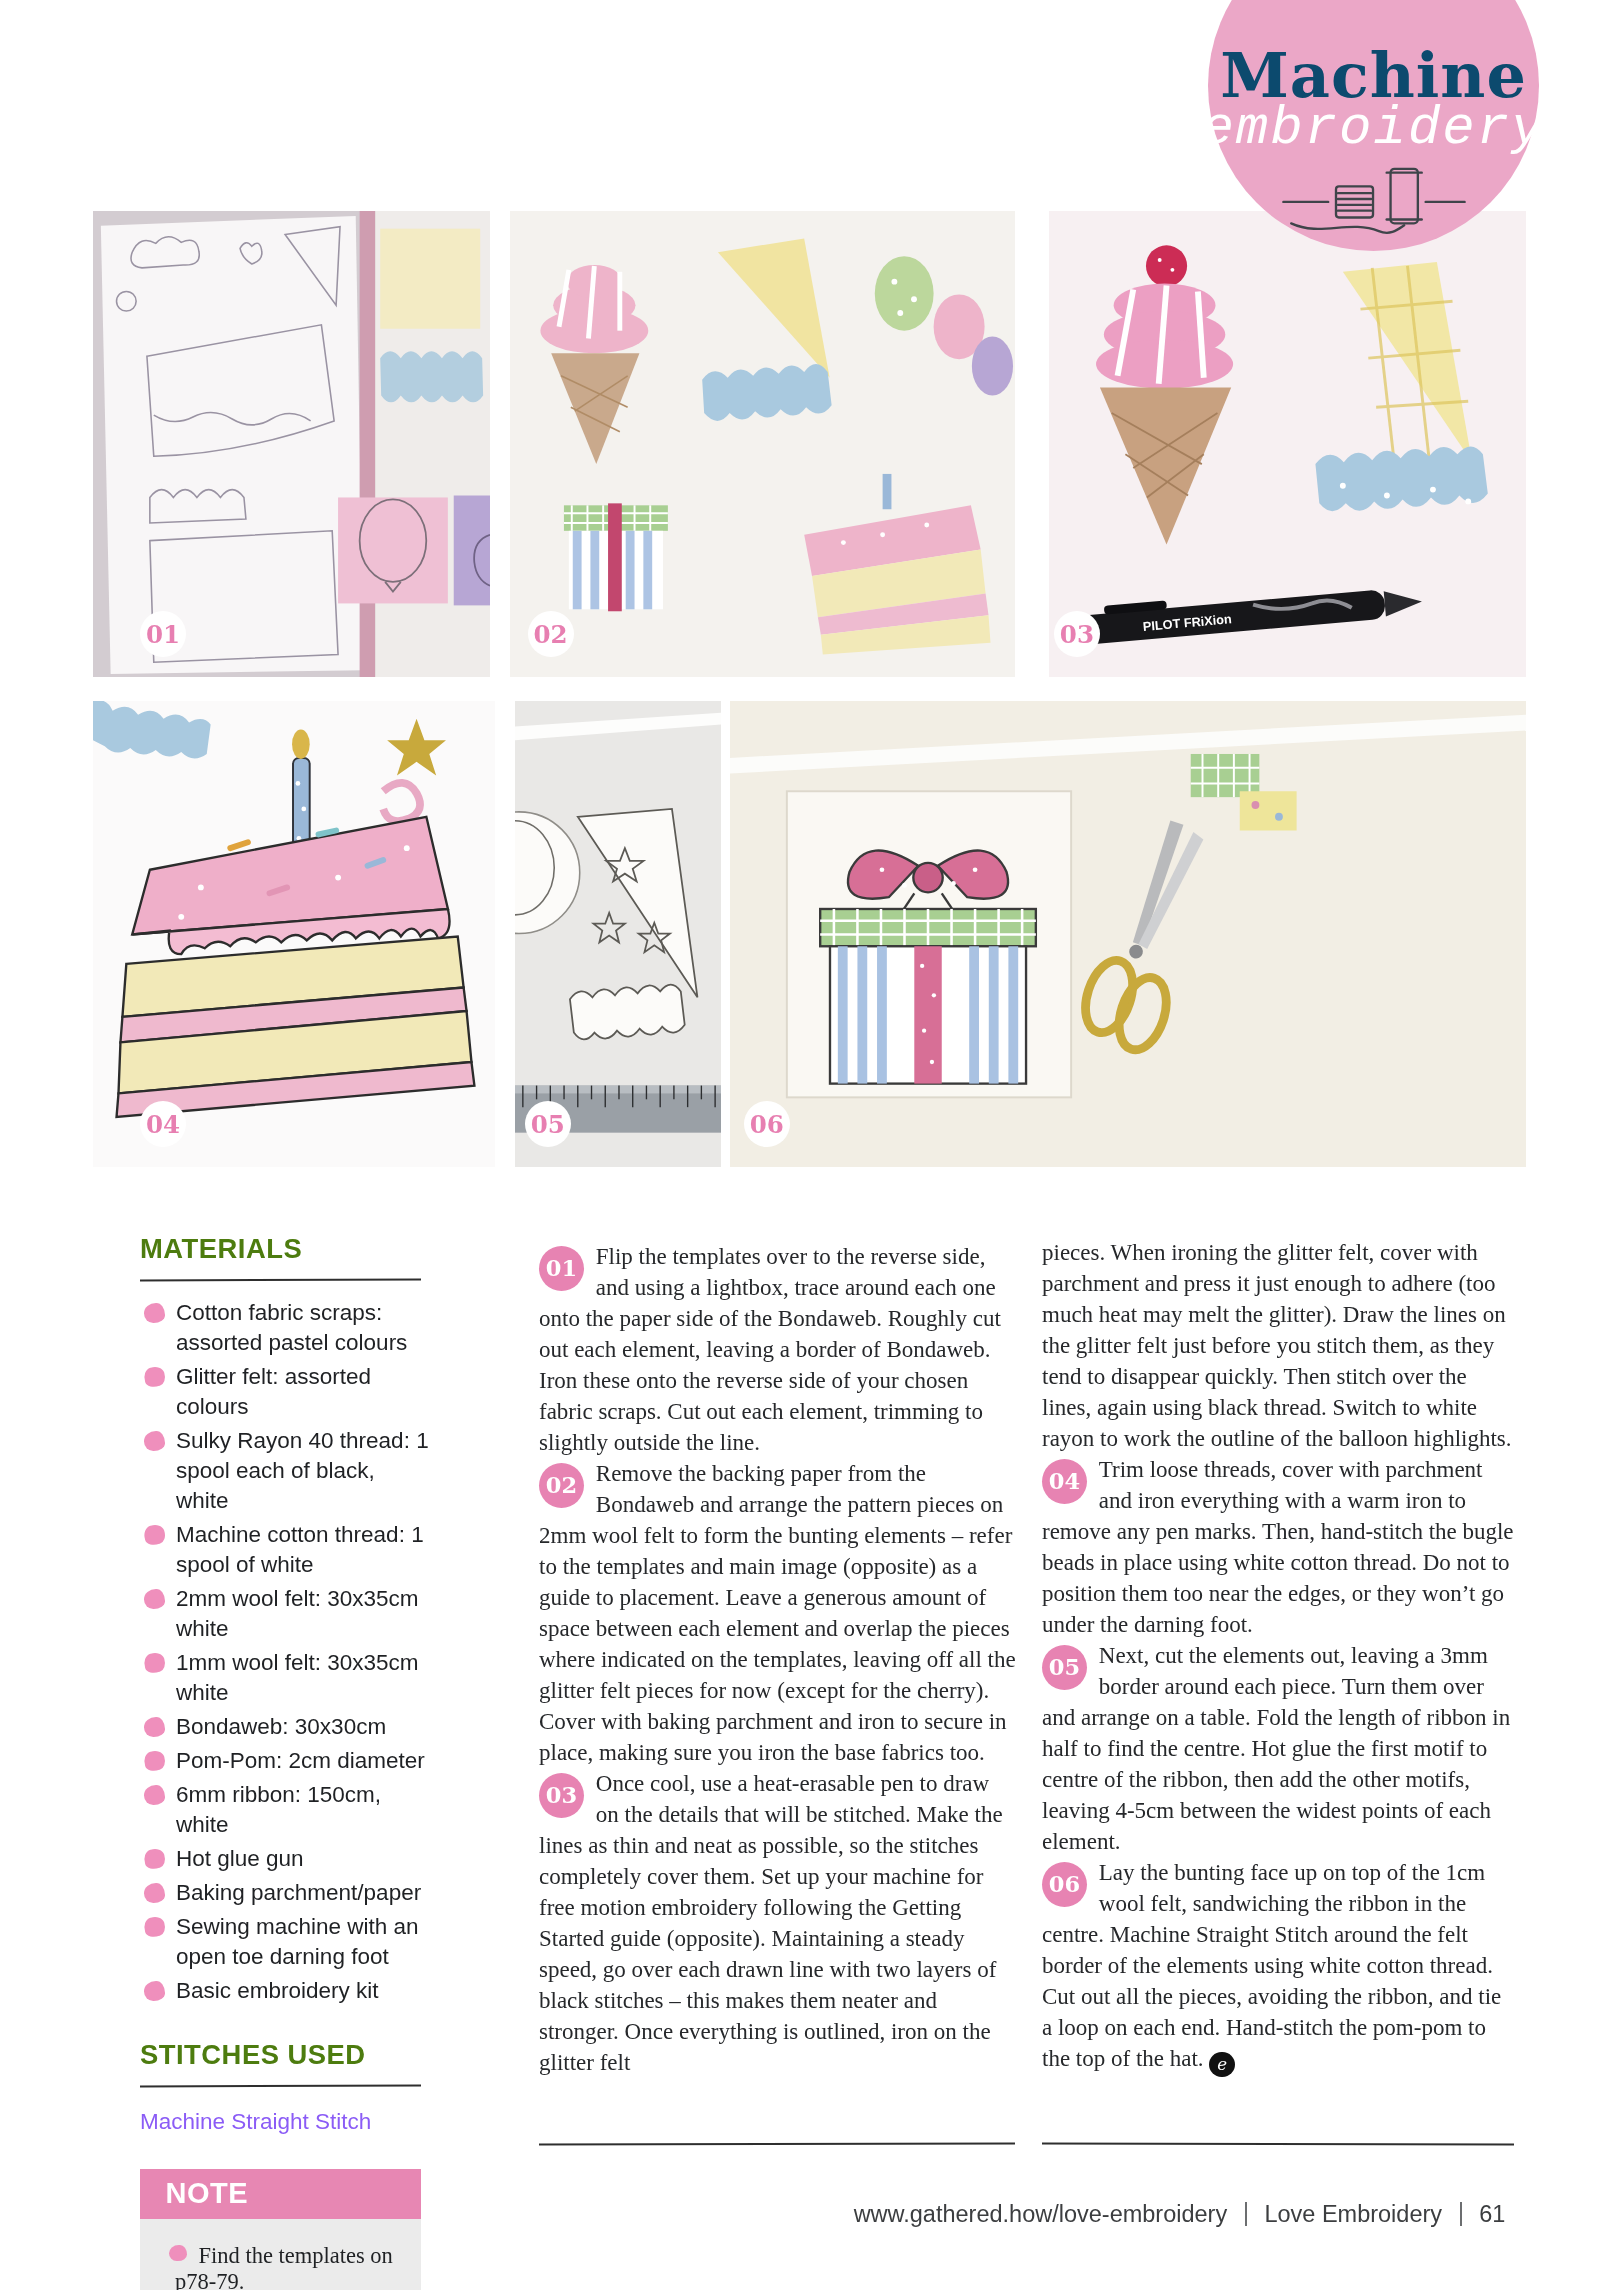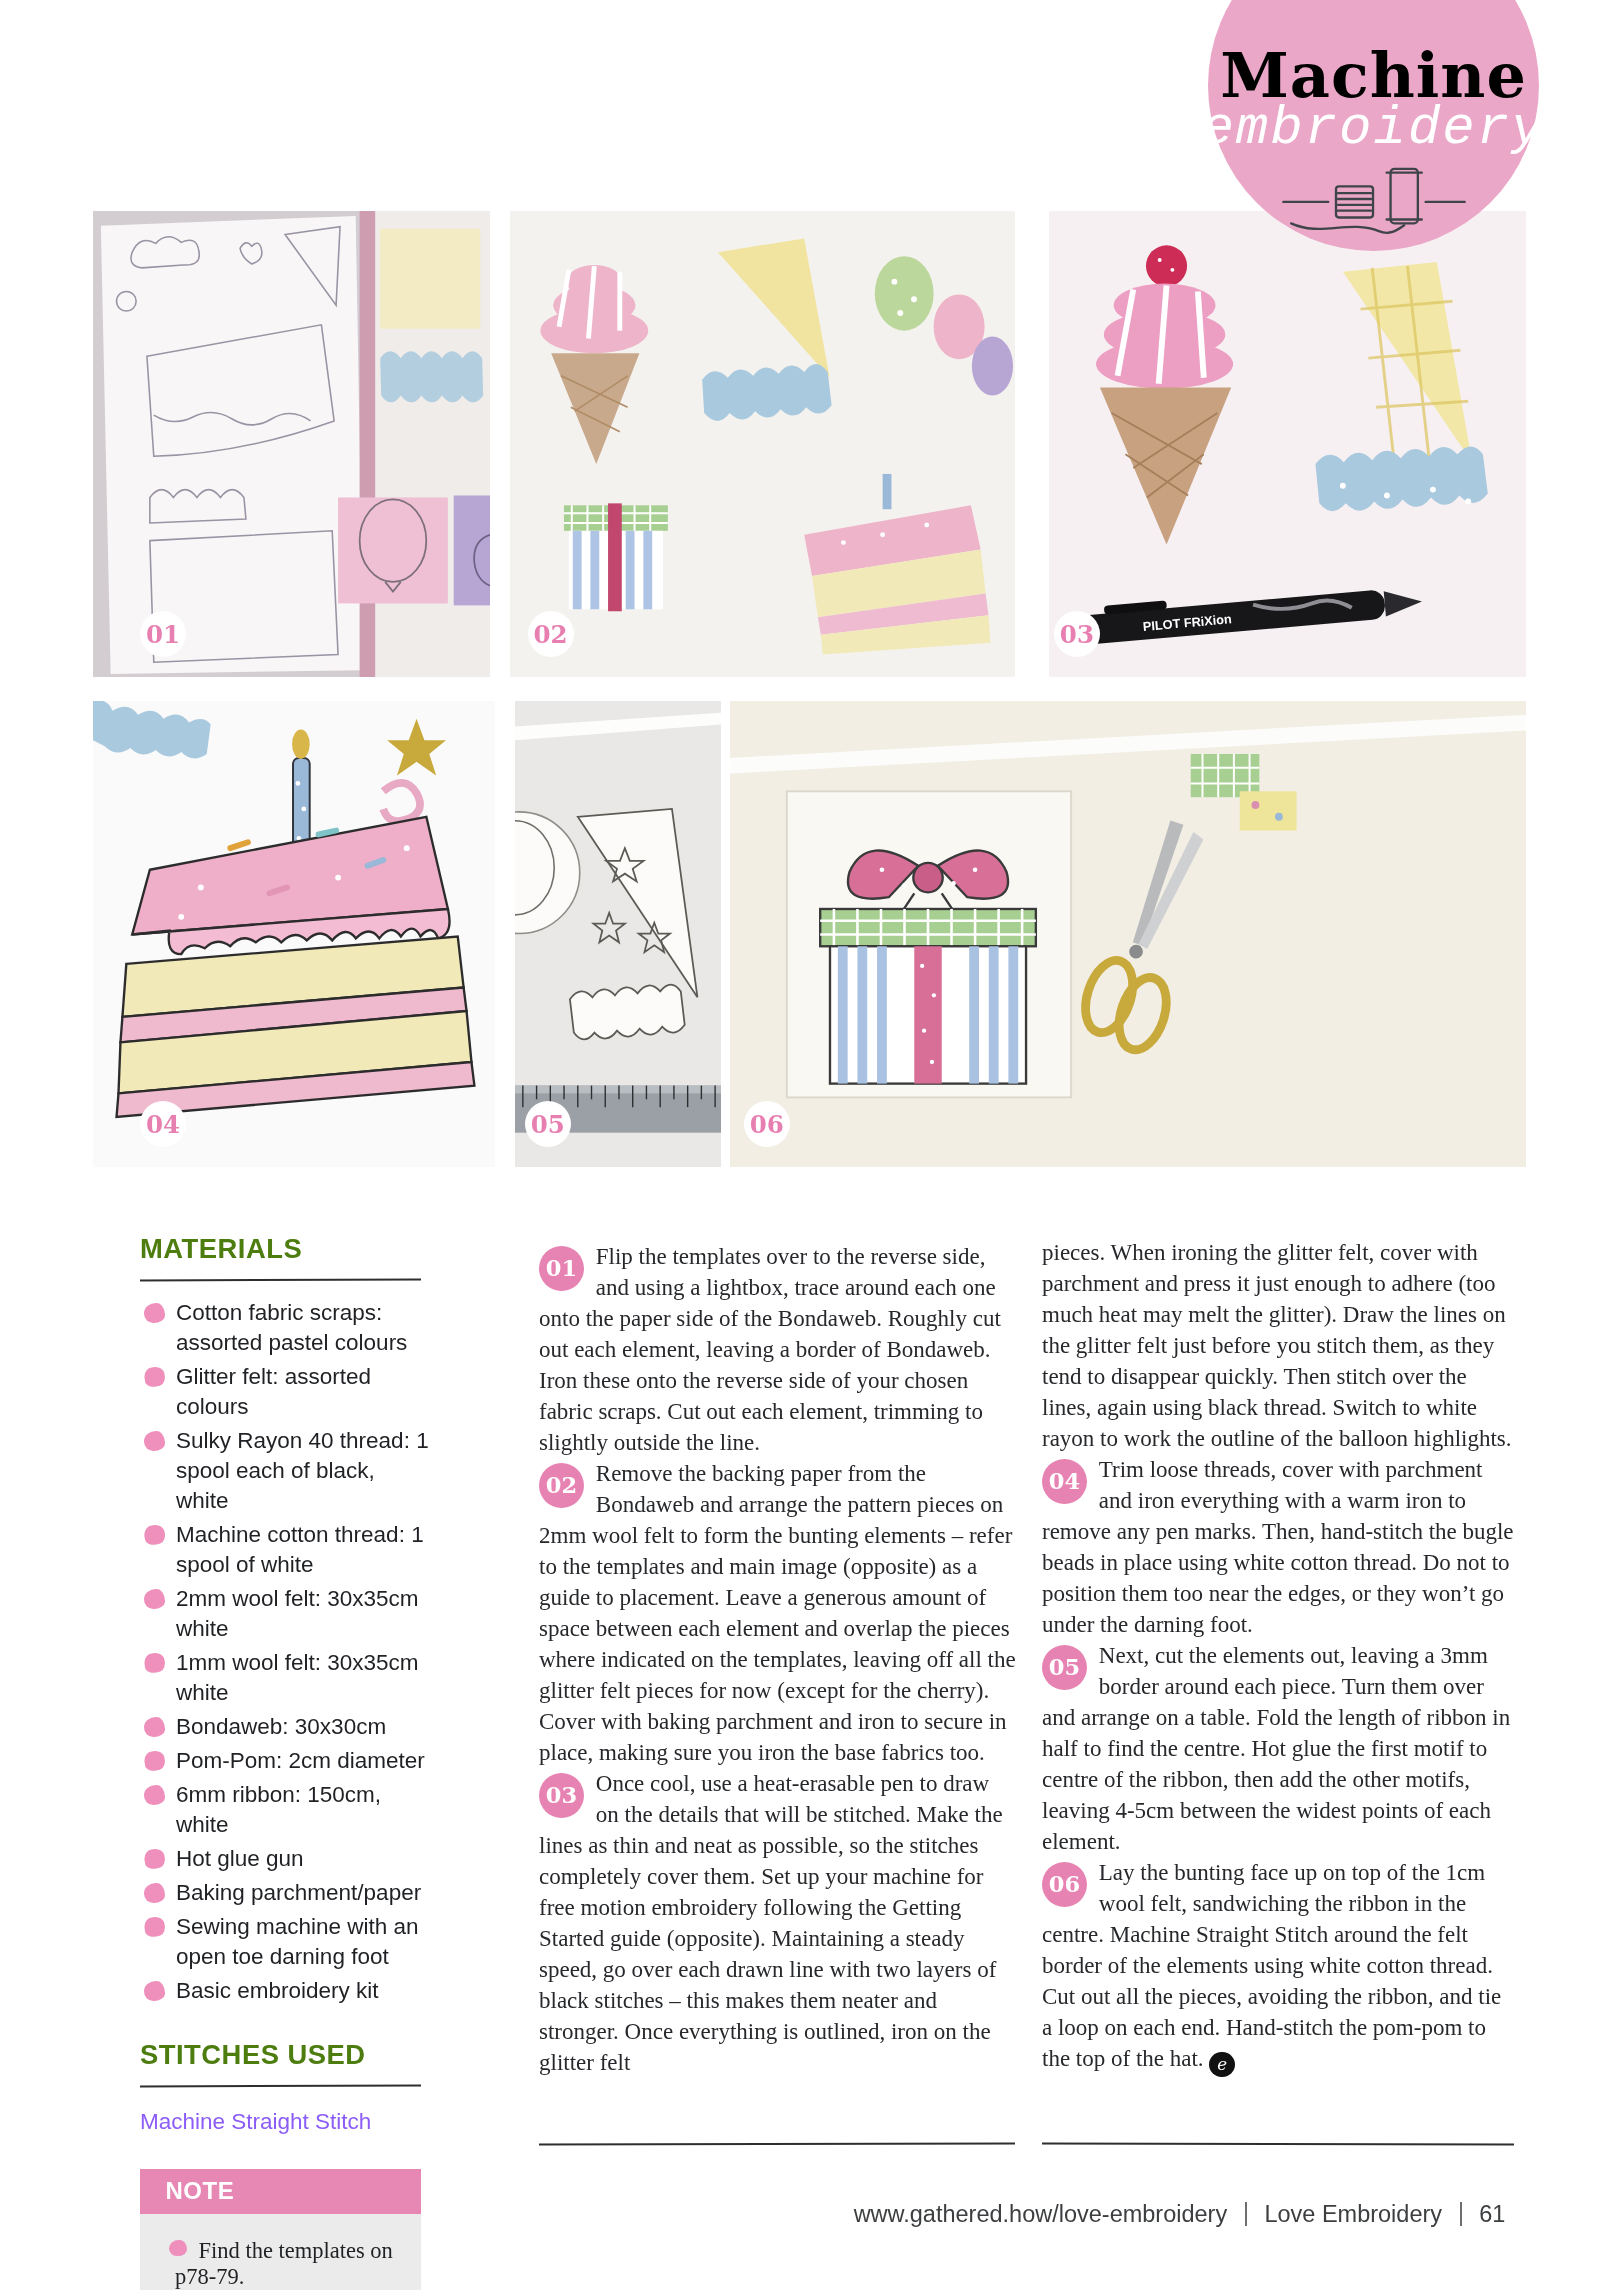--- a/index.html
+++ b/index.html
@@ -4,21 +4,21 @@
 <style>
   html,body{margin:0;padding:0;background:#ffffff;}
   .page{position:relative;width:1619px;height:2291px;background:#ffffff;overflow:hidden;
         font-family:"Liberation Sans", sans-serif;color:#26282b;}
 
   
   .badge{position:absolute;left:1208px;top:-80px;width:331px;height:331px;border-radius:50%;
          background:#eba7c7;z-index:5;display:flex;flex-direction:column;align-items:center;
          justify-content:flex-end;padding-bottom:13.7px;box-sizing:border-box;}
   .badge-title{font-family:"DejaVu Serif", serif;font-weight:bold;font-size:62px;line-height:61px;
-               color:#000000;letter-spacing:1px;}
+               color:#0c4a6e;letter-spacing:1px;}
   .badge-sub{font-family:Liberation Mono, monospace;font-style:italic;font-size:54px;line-height:57px;
              color:#ffffff;margin-top:-5.9px;letter-spacing:2px;}
   .badge-icon{margin-top:3.9px;}
 
   
   .photo{position:absolute;margin:0;padding:0;z-index:1;}
   .photo svg{display:block;}
   .plabel{position:absolute;bottom:19.6px;width:46px;height:46px;border-radius:50%;background:#ffffff;
           display:flex;align-items:center;justify-content:center;
           font-family:"DejaVu Serif", serif;font-weight:bold;font-size:24.5px;color:#e77fb1;}
@@ -29,21 +29,21 @@
           color:#4d7c0f;letter-spacing:0.5px;margin:0 0 13.7px 0;}
   .hrule{height:2px;background:#2e2e2e;width:281px;transform:rotate(-0.25deg);margin-bottom:17.6px;}
   .mats{list-style:none;margin:0;padding:0;font-size:22.5px;line-height:30px;color:#1f2124;}
   .mats li{position:relative;padding-left:32px;margin:4px;}
   .blob{position:absolute;left:0;top:4.9px;width:20.6px;height:19.6px;background:#ef8fbc;
         border-radius:58% 42% 55% 45% / 52% 60% 40% 48%;}
   .mats li:nth-child(even) .blob{border-radius:45% 55% 40% 60% / 60% 45% 55% 40%;transform:rotate(-18deg);}
   .stitches-block{margin-top:33px;}
   .stitch-item{font-size:22.5px;line-height:29px;color:#8b5cf6;margin-top:19.6px;}
   .notebox{margin-top:33px;width:281px;}
-  .notehead{background:#e787b3;color:#ffffff;font-weight:bold;font-size:24px;letter-spacing:0.5px;
+  .notehead{background:#e787b3;color:#ffffff;font-weight:bold;font-size:29px;letter-spacing:0.5px;
             padding:8.8px 0 8.8px 25.5px;}
   .notebody{background:#ebebeb;padding:23.5px 13.7px 25.5px 35px;position:relative;font-size:22.5px;color:#1f2124;}
   .notebody .blob{left:29px;top:25.5px;width:17.6px;height:16.7px;}
   .notebody span.txt{margin-left:23.5px;font-family:Liberation Serif, serif;}
 
   
   .col{position:absolute;font-family:"Liberation Serif", serif;font-size:23px;line-height:31px;
        color:#26282b;text-align:left;}
   .col-mid{left:539px;top:1241px;width:477px;}
   .col-right{left:1042px;top:1237px;width:472px;}

